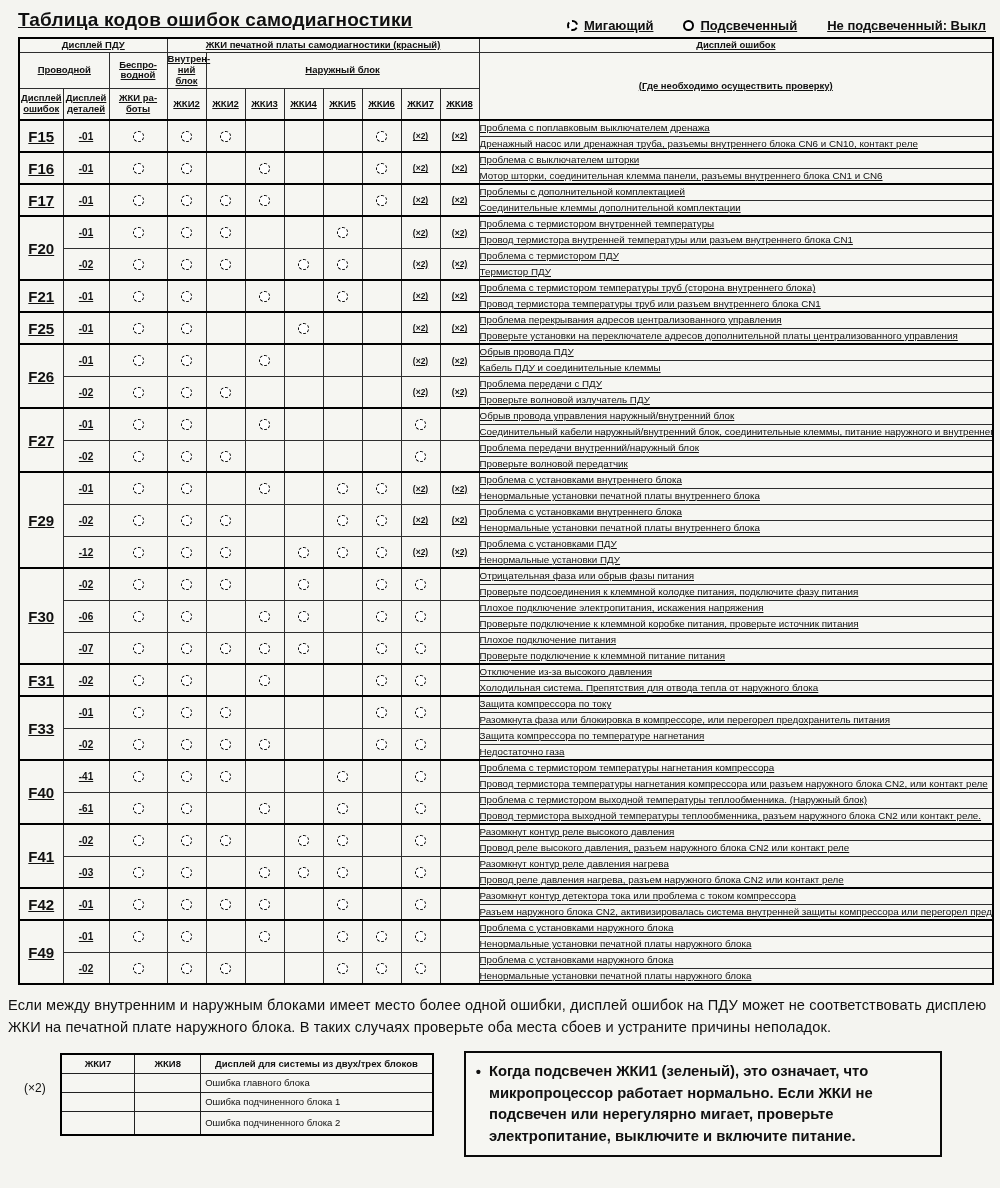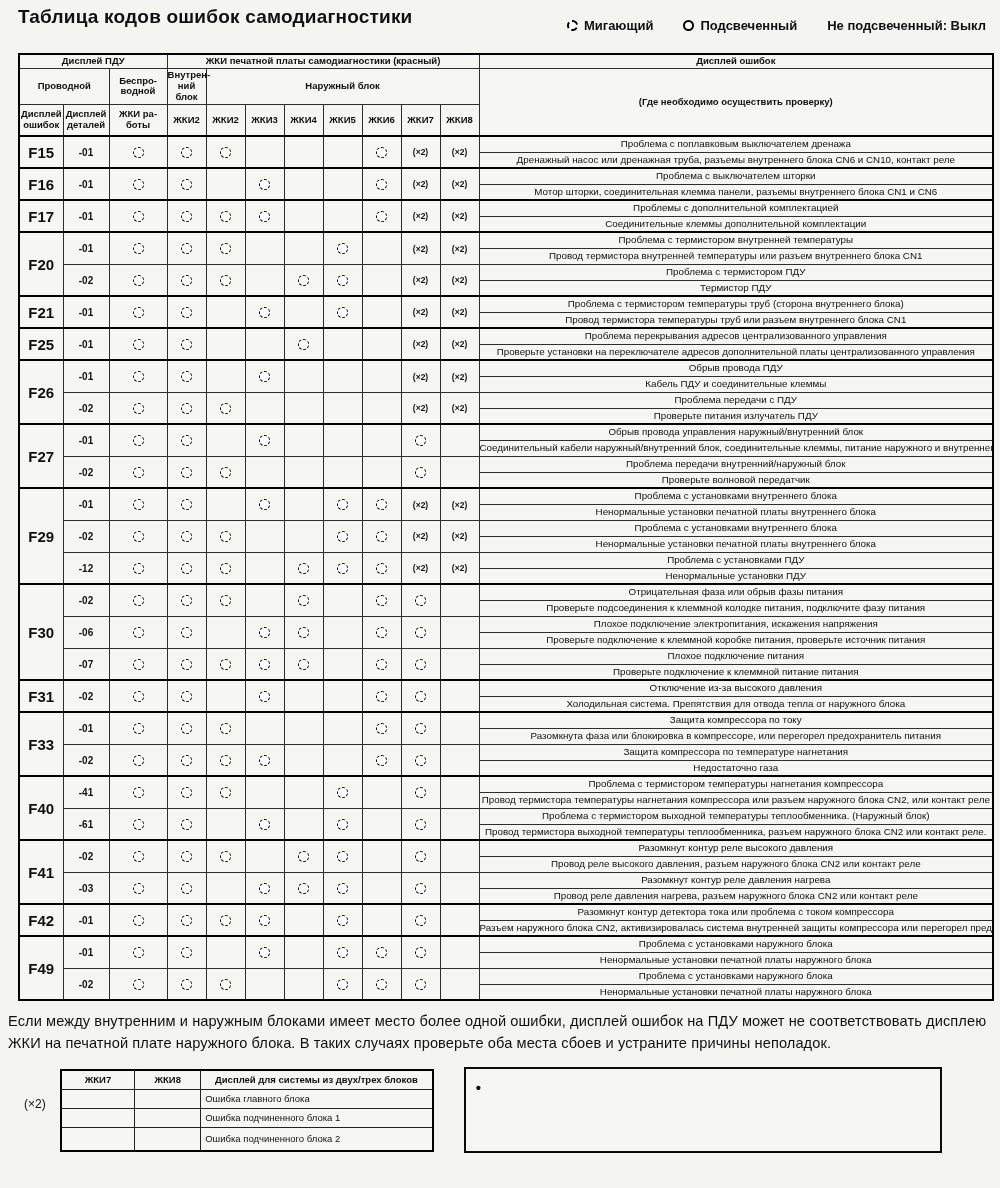--- a/index.html
+++ b/index.html
@@ -7,44 +7,45 @@
   body {
     width:1000px; height:1188px;
     background:#f4f4f0;
     font-family:"Liberation Sans", sans-serif;
     color:#101010;
     overflow:hidden;
   }
   .page { width:1000px; height:1188px; padding:4px 6px 0 6px; }
 
   
-  .top-row { display:flex; align-items:flex-start; justify-content:space-between; padding:2px 8px 2px 12px; }
+  .top-row { display:flex; align-items:center; justify-content:space-between; padding:2px 8px 2px 12px;text-decoration:underline; }
   .title { font-size:19px; font-weight:bold; margin:0; letter-spacing:.2px; }
   .legend { display:flex; align-items:center; gap:30px; font-size:13px; font-weight:bold; }
   .leg-item { display:flex; align-items:center; gap:6px;margin-top:12px; }
   .icon-flash { display:inline-block; width:11px; height:11px; border:2px dashed #000; border-radius:50%; background:#fff; }
   .icon-lit { display:inline-block; width:11px; height:11px; border:2px solid #000; border-radius:50%; background:#fff; }
 
   
   table.err {
     border-collapse:collapse; table-layout:fixed;
-    width:976px; margin:18px 0 0 12px;
+    width:976px; margin:2px 0 0 12px;
     border:2px solid #000;
     background:#f6f6f2;
+    text-decoration:underline;
   }
   table.err th, table.err td { border:1px solid #2e2e2e; padding:0; }
   table.err thead th { font-size:9.5px; font-weight:bold; text-align:center; padding:1px 0; line-height:1.15; }
   table.err thead tr:last-child th { border-bottom:2px solid #000; }
   .pre { white-space:pre-line; }
   .code-cell { font-weight:bold; font-size:15px; text-align:center; }
   .detail-cell { font-weight:bold; font-size:10px; text-align:center; }
   .led-cell { text-align:center; vertical-align:middle; font-size:8.5px; }
   .led-cell .icon-flash { width:11px; height:11px; border-width:1.5px; vertical-align:middle; }
   .x2cell { font-size:8.5px; font-weight:bold; }
-  .desc { font-size:9.8px; text-align:center; padding:0 4px; height:16px; line-height:1.1; overflow:hidden; white-space:nowrap; }
+  .desc { font-size:9.8px; text-align:left; padding:0 4px; height:16px; line-height:1.1; overflow:hidden; white-space:nowrap; }
   tr.gs td { border-top:2px solid #000; }
 
   
   .footer-par {
     margin:10px 2px 4px 2px; font-size:14.6px; line-height:1.5;
     letter-spacing:.1px;
   }
 
   
   .bottom { display:flex; margin-top:12px; align-items:flex-start; }
@@ -272,21 +273,21 @@
           <td class="led-cell" rowspan="2"><span class="icon-flash"></span></td>
           <td class="led-cell" rowspan="2"></td>
           <td class="led-cell" rowspan="2"></td>
           <td class="led-cell" rowspan="2"></td>
           <td class="led-cell" rowspan="2"></td>
           <td class="led-cell x2cell" rowspan="2">(×2)</td>
           <td class="led-cell x2cell" rowspan="2">(×2)</td>
           <td class="desc">Проблема передачи с ПДУ</td>
         </tr>
         <tr>
-          <td class="desc">Проверьте питания излучатель ПДУ</td>
+          <td class="desc">Проверьте волновой излучатель ПДУ</td>
         </tr>
         <tr class="gs">
           <td class="code-cell" rowspan="4">F27</td>
           <td class="detail-cell" rowspan="2">-01</td>
           <td class="led-cell" rowspan="2"><span class="icon-flash"></span></td>
           <td class="led-cell" rowspan="2"><span class="icon-flash"></span></td>
           <td class="led-cell" rowspan="2"></td>
           <td class="led-cell" rowspan="2"><span class="icon-flash"></span></td>
           <td class="led-cell" rowspan="2"></td>
           <td class="led-cell" rowspan="2"></td>
@@ -606,16 +607,17 @@
         </tr>
         <tr>
           <td style="height:24px"></td>
           <td></td>
           <td>Ошибка подчиненного блока 2</td>
         </tr>
       </tbody>
     </table>
     <div class="note-box">
       <span class="bullet">•</span>
+      <span>Когда подсвечен ЖКИ1 (зеленый), это означает, что микропроцессор работает нормально. Если ЖКИ не подсвечен или нерегулярно мигает, проверьте электропитание, выключите и включите питание.</span>
     </div>
   </div>
 
 </div>
 
 </body></html>

